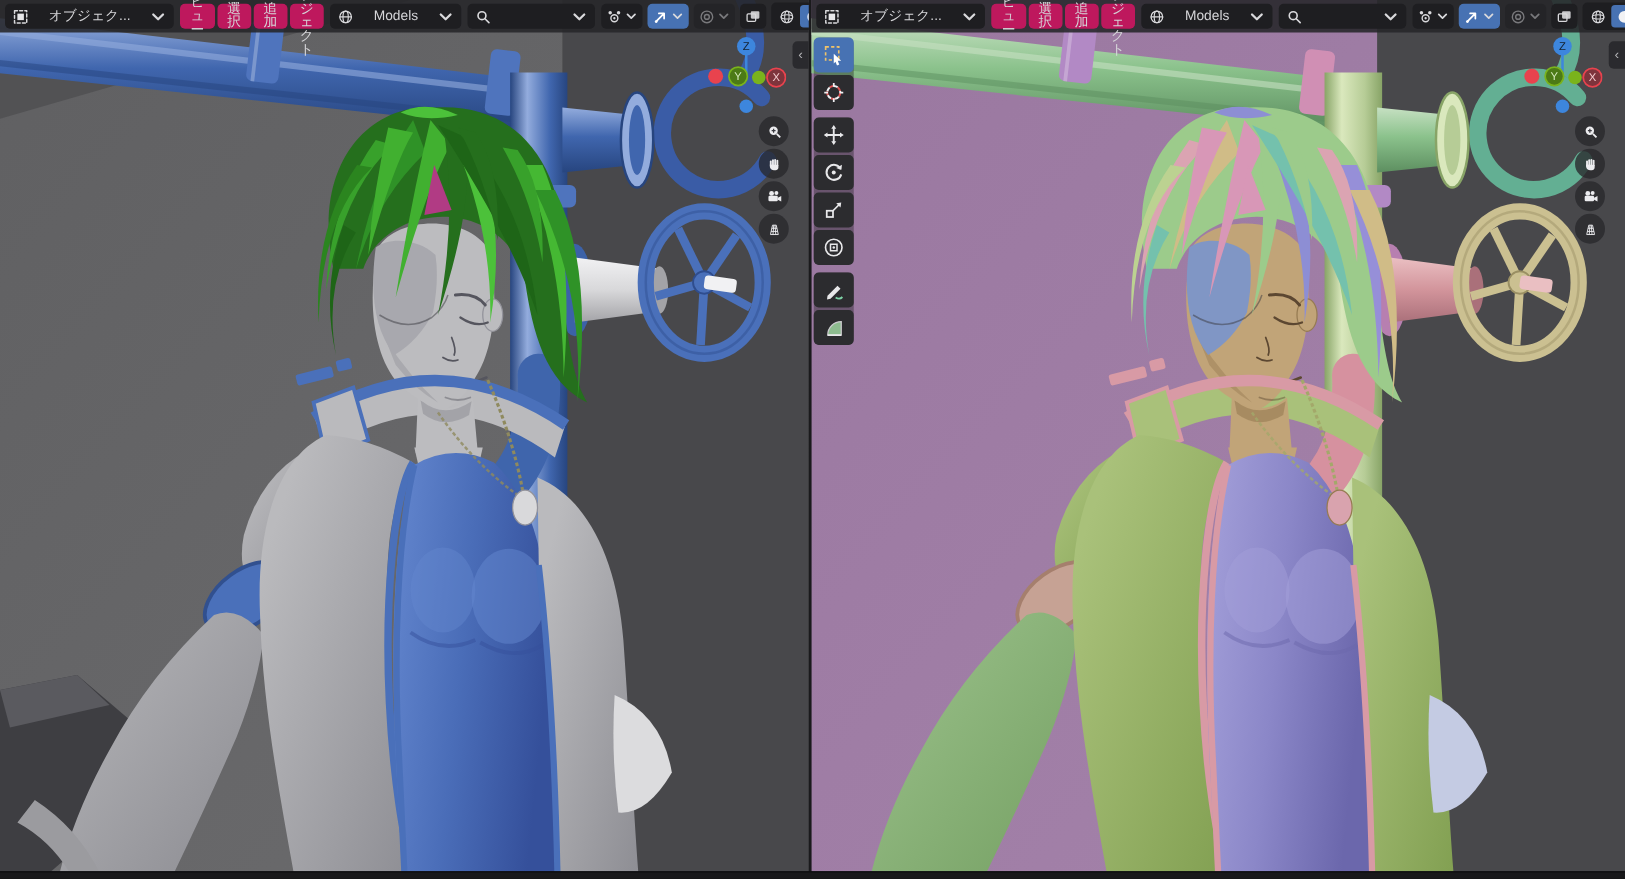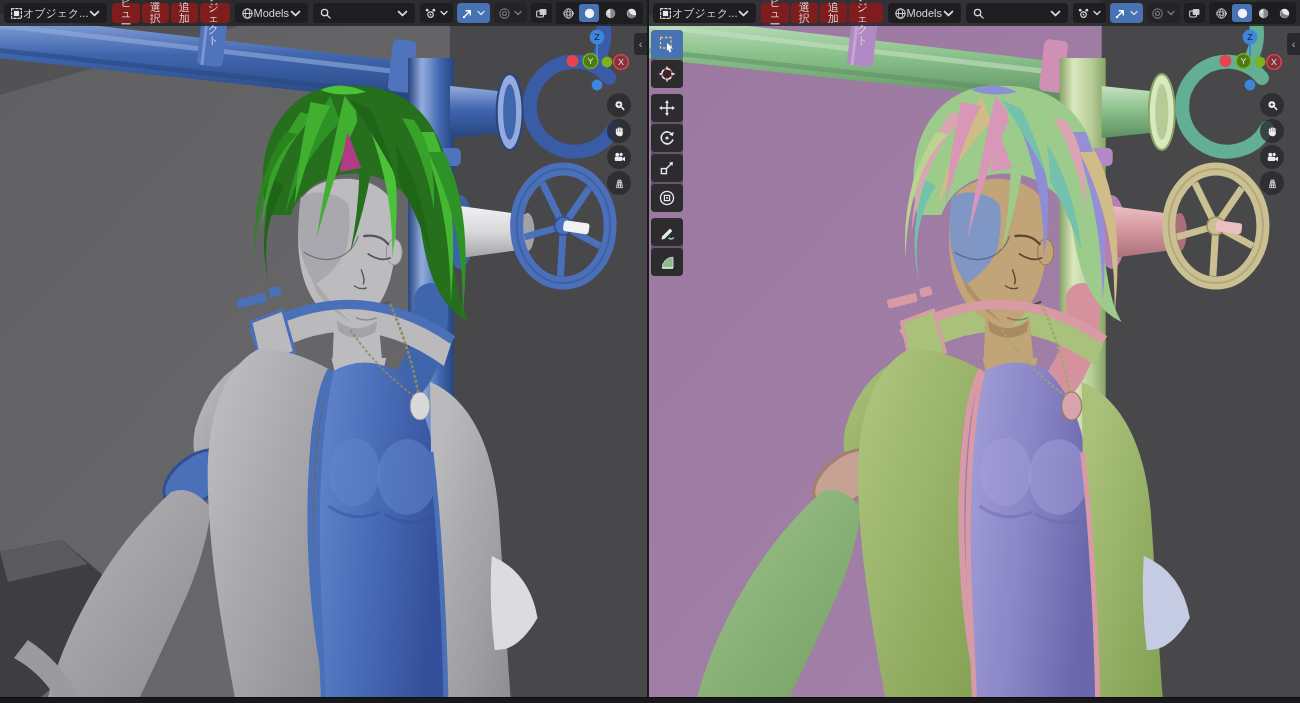--- a/index.html
+++ b/index.html
@@ -7,23 +7,23 @@
        font-family:"Liberation Sans","DejaVu Sans",sans-serif;-webkit-font-smoothing:antialiased;}
   .viewport{position:absolute;top:0;height:698px;overflow:hidden;}
   #vpL{left:0;width:647px;}
   #vpR{left:649px;width:651px;}
   .divider{position:absolute;top:0;left:647px;width:2px;height:698px;background:#1a1a1c;}
   .scene{position:absolute;inset:0;width:100%;height:100%;display:block;}
   
   .vp-header{position:absolute;top:0;left:0;right:0;height:26px;z-index:6;
              display:flex;align-items:center;gap:5px;padding:0 4px;
              background:rgba(38,38,41,.88);color:#d5d5d8;font-size:11px;line-height:1;}
-  .pill{display:flex;align-items:center;gap:0;height:20px;padding:0 6px;border-radius:4px;
+  .pill{display:flex;align-items:center;gap:16px;height:20px;padding:0 6px;border-radius:4px;
         background:#1e1e21;white-space:nowrap;cursor:default;}
-  .menu-btn{height:20px;display:flex;align-items:center;padding:0 8px;border-radius:4px;background:#7f1d1d;font-family:Liberation Serif, serif;}
+  .menu-btn{height:20px;display:flex;align-items:center;padding:0 8px;border-radius:4px;background:#be185d;font-family:Liberation Serif, serif;}
   .search-pill{flex:0 1 150px;min-width:90px;justify-content:space-between;}
   .hdr-right{display:flex;align-items:center;gap:4px;margin-left:auto;}
   .icon-pill{padding:0 4px;gap:2px;}
   .icon-pill.active{background:#4772b3;}
   .icon-pill.disabled{opacity:.45;}
   .seg{display:flex;align-items:center;gap:1px;background:#1e1e21;border-radius:4px;padding:1px 2px;height:20px;}
   .seg .slot{width:20px;height:18px;display:flex;align-items:center;justify-content:center;border-radius:3px;}
   .seg .slot.active{background:#4772b3;}
   .ico{display:inline-flex;align-items:center;justify-content:center;}
   

